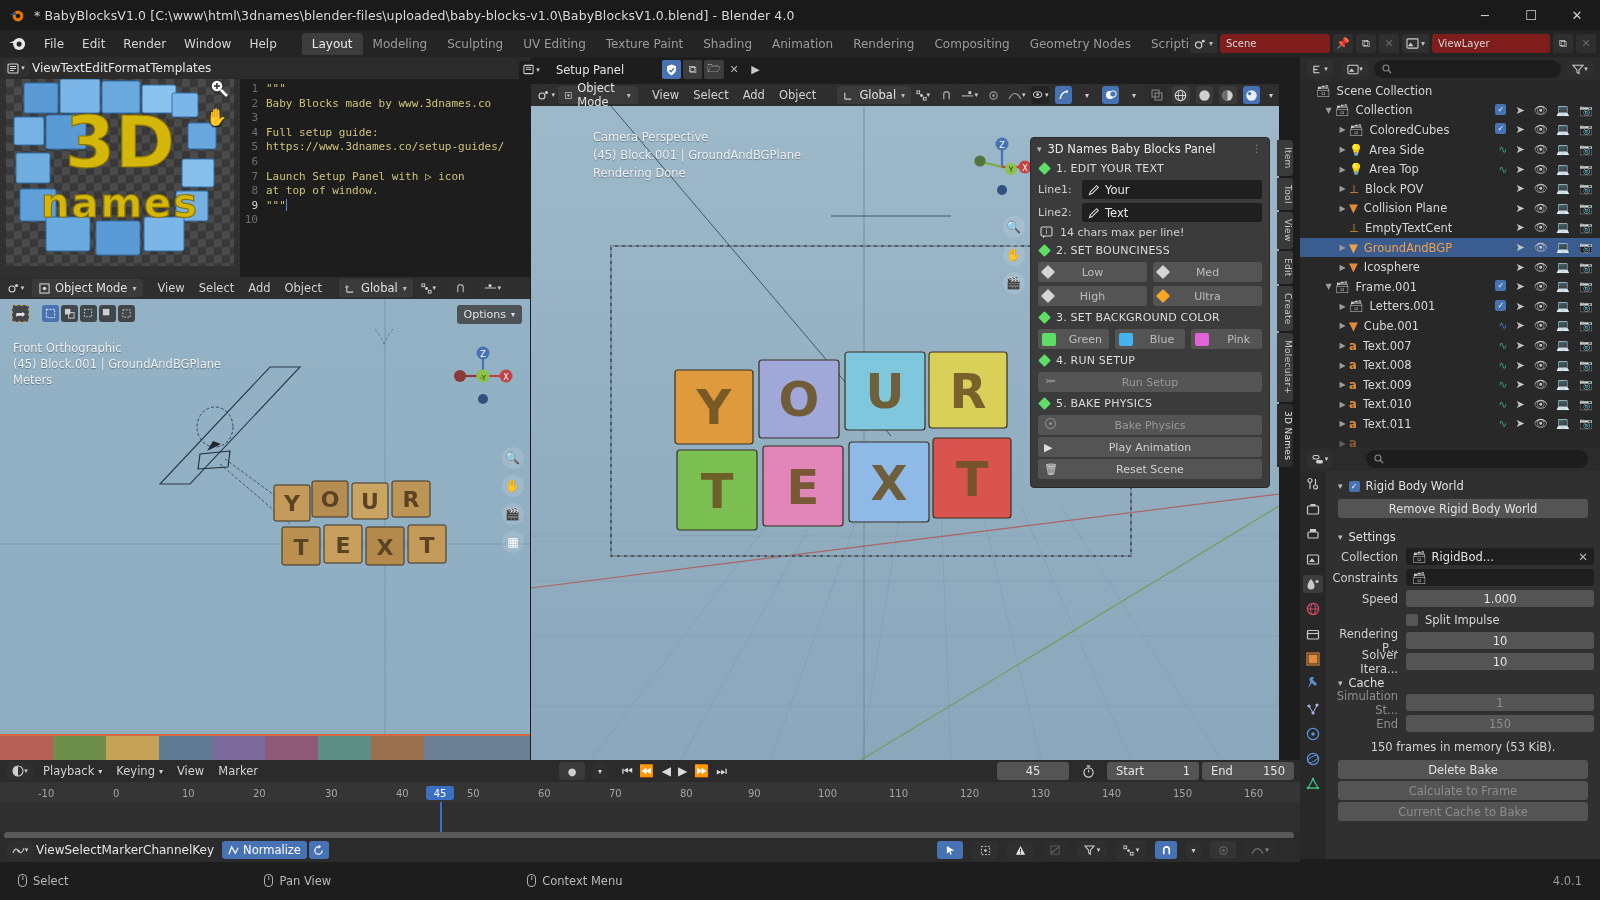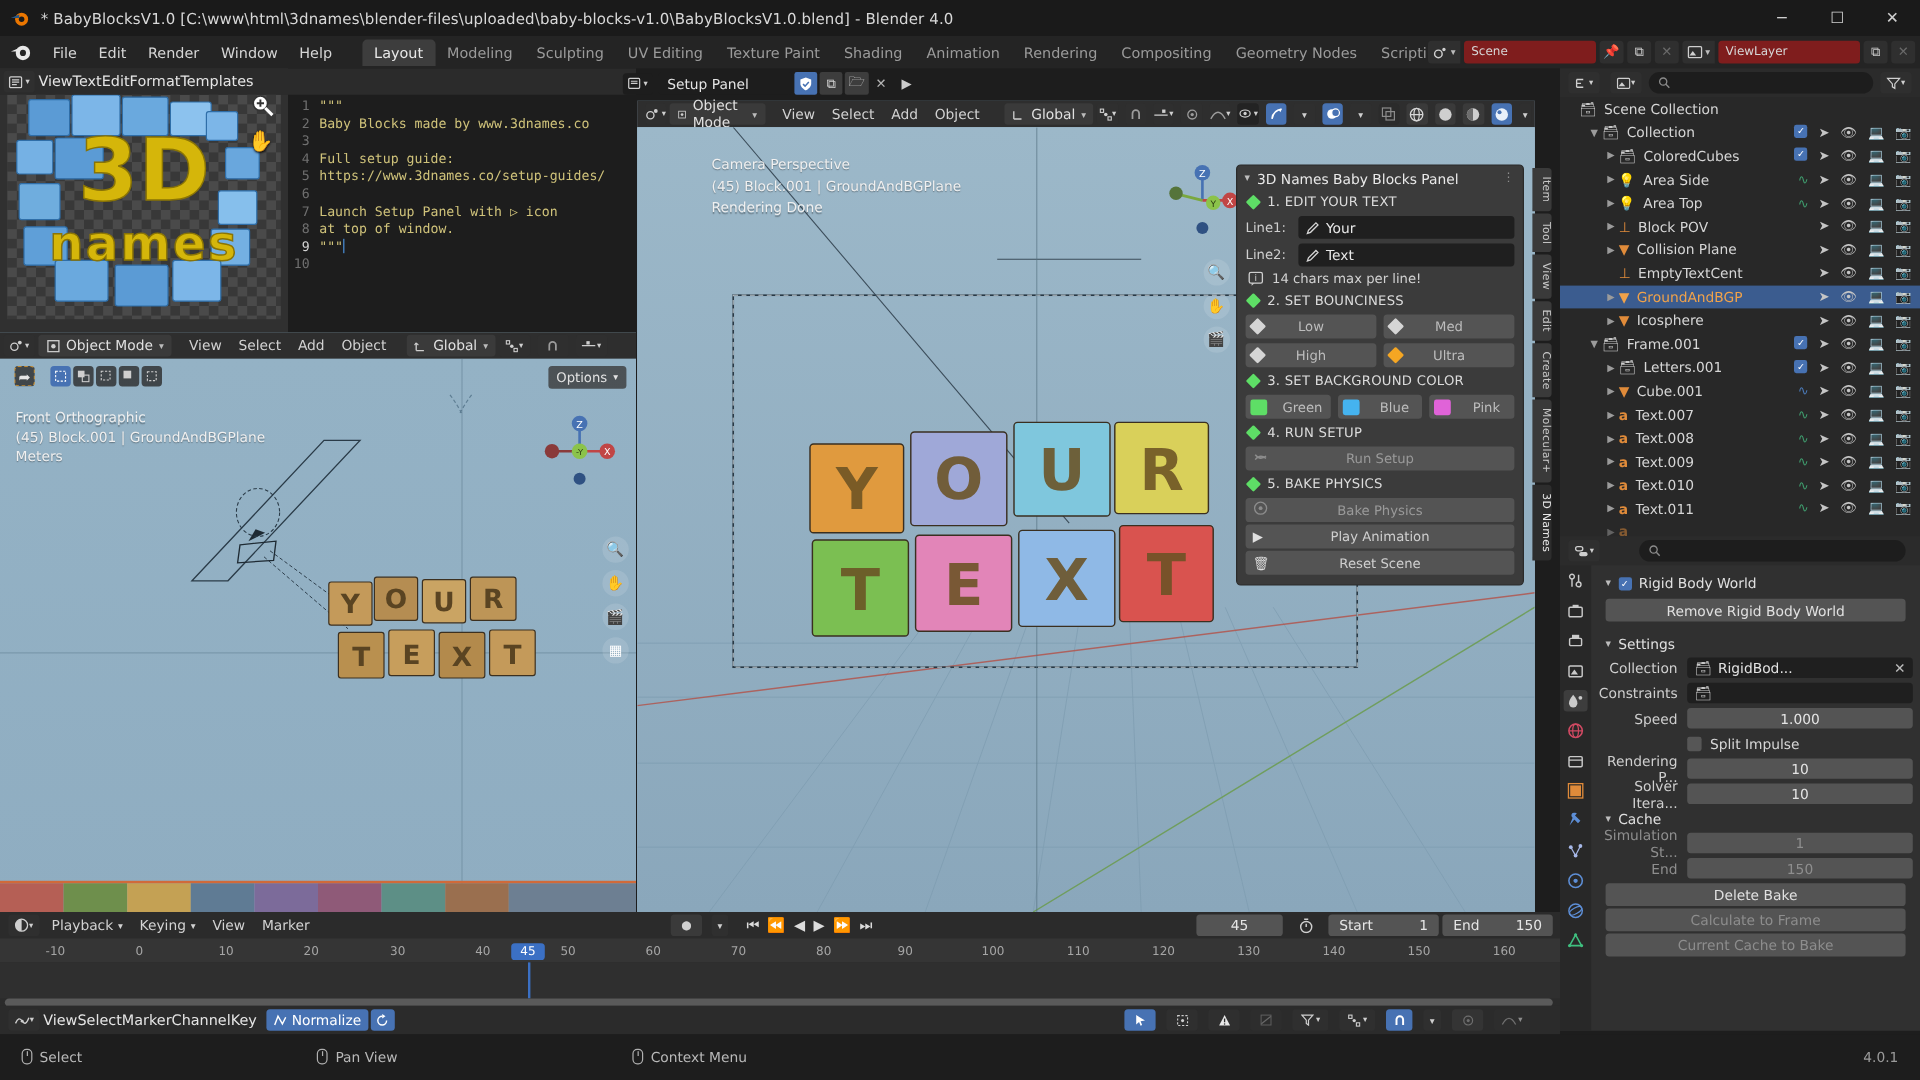--- a/index.html
+++ b/index.html
@@ -1370,20 +1370,21 @@
         <span>Cache</span>
       </div>
       <div class="prow">
         <span class="plbl" style="color:#8e8e8e">Simulation St...</span>
         <div class="pfield dis">1</div>
       </div>
       <div class="prow">
         <span class="plbl" style="color:#8e8e8e">End</span>
         <div class="pfield dis">150</div>
       </div>
+      <div style="text-align:center;font-size:11.5px;color:#d2d2d2;padding:6px 0 4px 0;">150 frames in memory (53 KiB).</div>
       <div class="pbtn" style="margin:2px 6px">Delete Bake</div>
       <div class="pbtn dim" style="margin:2px 6px">Calculate to Frame</div>
       <div class="pbtn dim" style="margin:2px 6px">Current Cache to Bake</div>
     </div>
   </div>
 
   <div class="tl">
     <div class="hdr">
       <div class="ed-ico">
         <svg width="12" height="12" viewBox="0 0 12 12">

